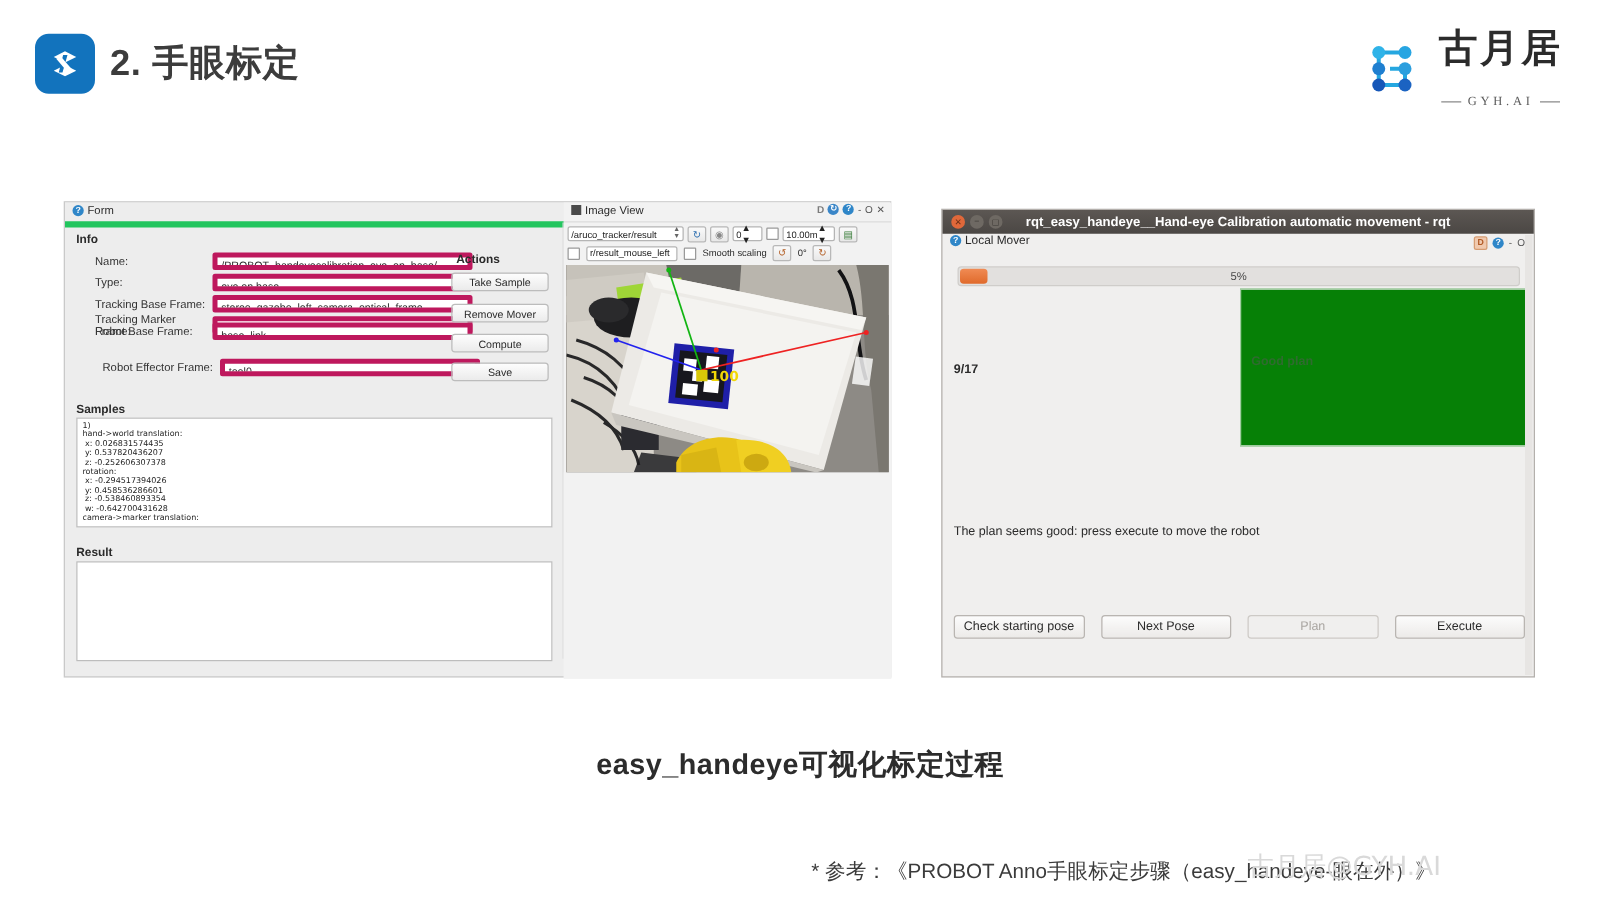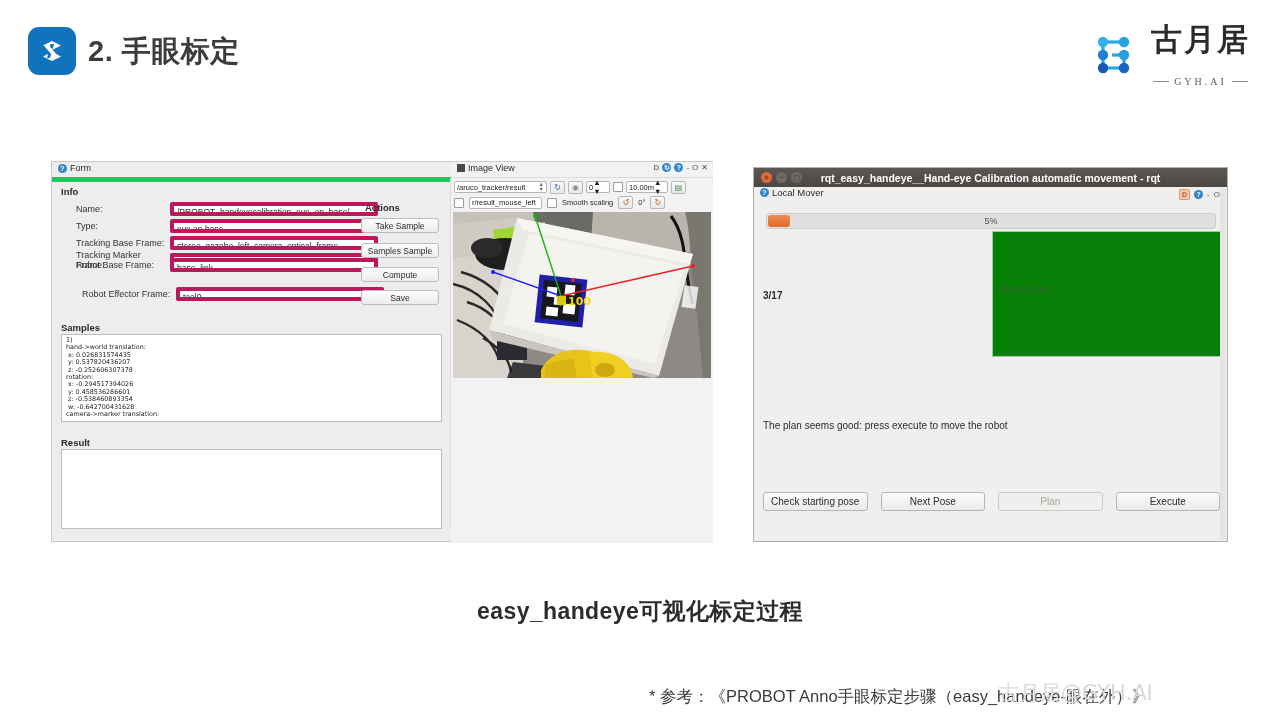--- a/index.html
+++ b/index.html
@@ -219,21 +219,21 @@
  z: -0.538460893354
  w: -0.642700431628
 camera-&gt;marker translation:</div>
       </div>
 
       <div class="sec-label" style="left:9px;top:255px;">Result</div>
       <div class="result-box"></div>
 
       <div class="sec-label" style="left:313px;top:20px;">Actions</div>
       <div class="abtn" style="left:309px;top:36px;">Take Sample</div>
-      <div class="abtn" style="left:309px;top:61px;">Samples Sample</div>
+      <div class="abtn" style="left:309px;top:61px;">Remove Mover</div>
       <div class="abtn" style="left:309px;top:85px;">Compute</div>
       <div class="abtn" style="left:309px;top:108px;">Save</div>
     </div>
 
     <div class="vdivider"></div>
 
     <div class="imgview">
       <div class="iv-bar">
         <div class="dock-title">
           <span class="sq-ico"></span>
@@ -360,21 +360,21 @@
         <span>-</span>
         <span>O</span>
       </div>
     </div>
 
     <div class="progress">
       <div class="fill" id="pfill" style="width: 22.4px;"></div>
       <div class="ptxt">5%</div>
     </div>
 
-    <div class="counter">3/17</div>
+    <div class="counter">9/17</div>
 
     <div class="greenbox">
       <span>Good plan</span>
     </div>
 
     <div class="statusmsg">The plan seems good: press execute to move the robot</div>
 
     <div class="btnrow">
       <div class="rbtn">Check starting pose</div>
       <div class="rbtn">Next Pose</div>

